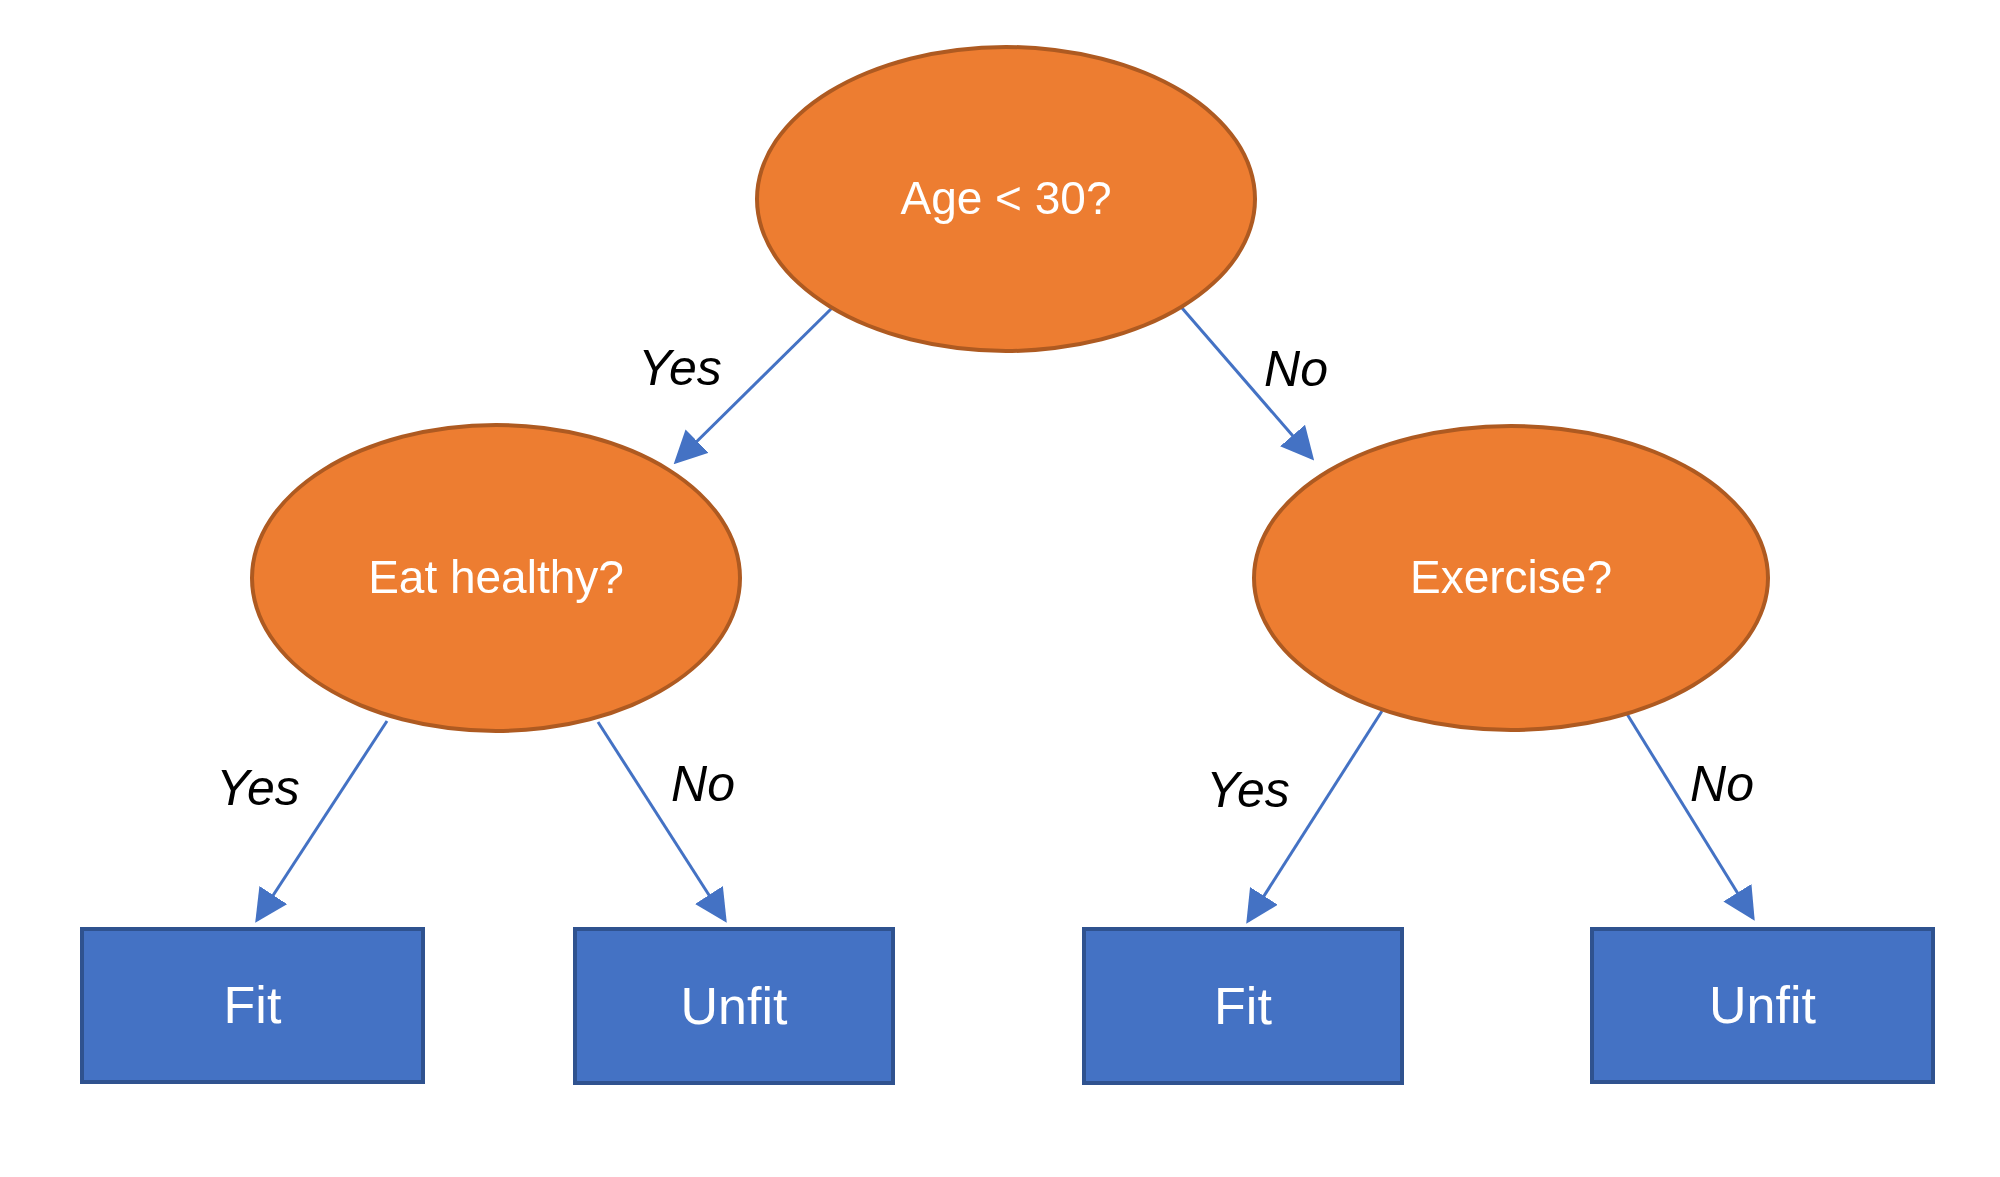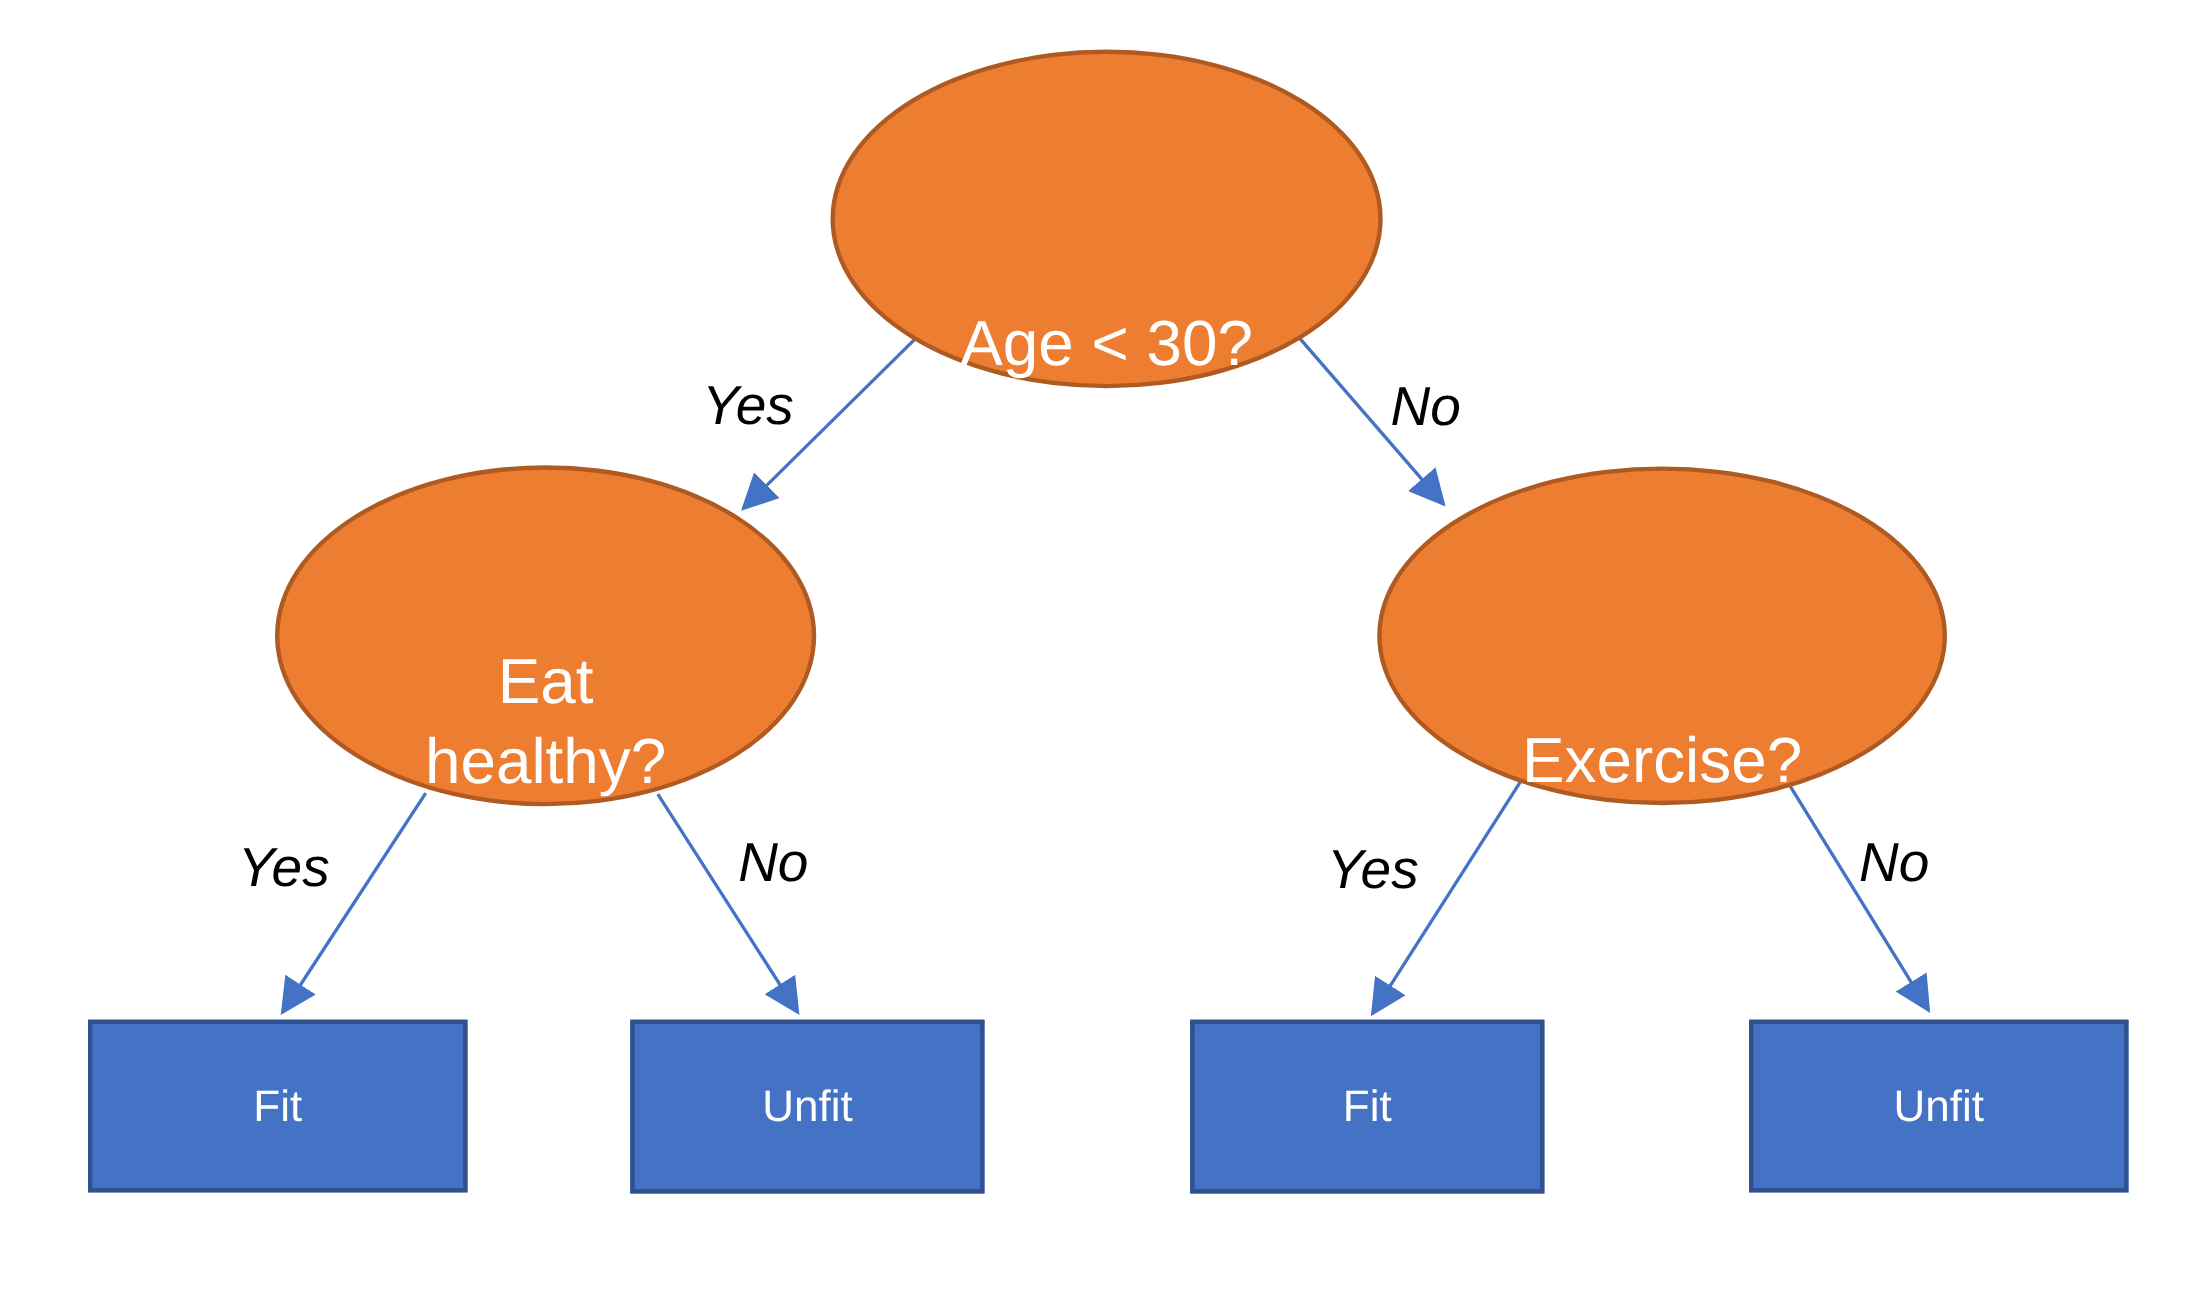--- a/index.html
+++ b/index.html
@@ -36,27 +36,26 @@
     align-items: center;
     justify-content: center;
     text-align: center;
     box-sizing: border-box;
     color: var(--node-text, #ffffff);
   }
   .decision {
     background: var(--decision-fill, #ED7D31);
     border: 4px solid var(--decision-border, #AE5A21);
     border-radius: 50%;
-    font-size: 58px;
-    align-items: flex-end;
+    font-size: 46px;
   }
   .outcome {
     background: var(--outcome-fill, #4472C4);
     border: 4px solid var(--outcome-border, #2F528F);
-    font-size: 40px;
+    font-size: 52px;
   }
   .node-label { line-height: 1.25; }
   .node-root      { left: 755px;  top: 45px;  width: 502px; height: 308px; }
   .node-eat       { left: 250px;  top: 423px; width: 492px; height: 310px; }
   .node-exercise  { left: 1252px; top: 424px; width: 518px; height: 308px; }
   .node-eat .node-label { max-width: 300px; }
   .node-fit-left    { left: 80px;   top: 927px; width: 345px; height: 157px; }
   .node-unfit-left  { left: 573px;  top: 927px; width: 322px; height: 158px; }
   .node-fit-right   { left: 1082px; top: 927px; width: 322px; height: 158px; }
   .node-unfit-right { left: 1590px; top: 927px; width: 345px; height: 157px; }

